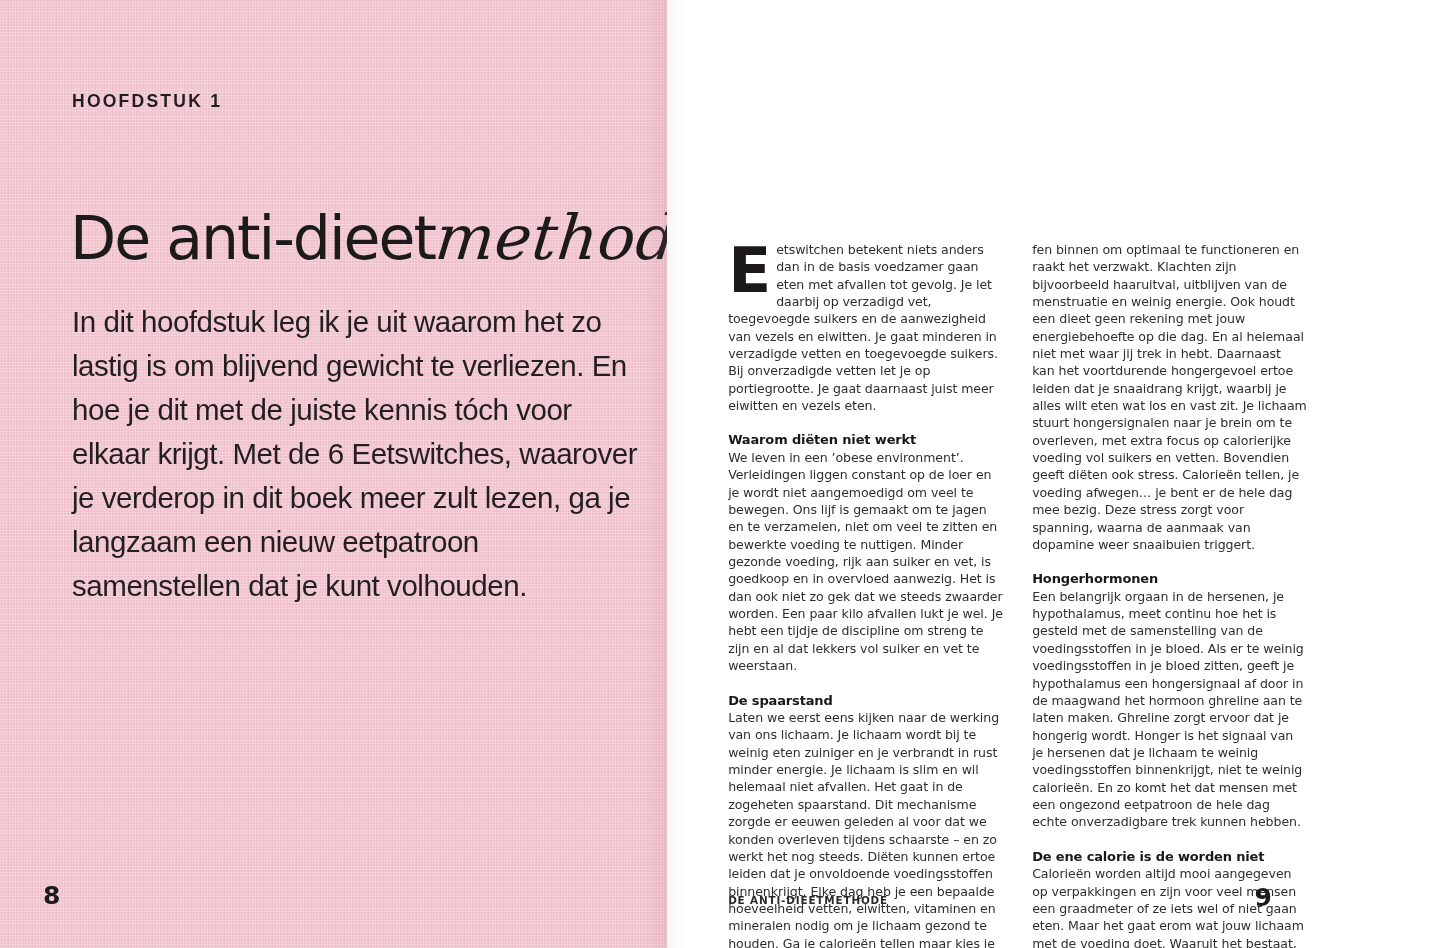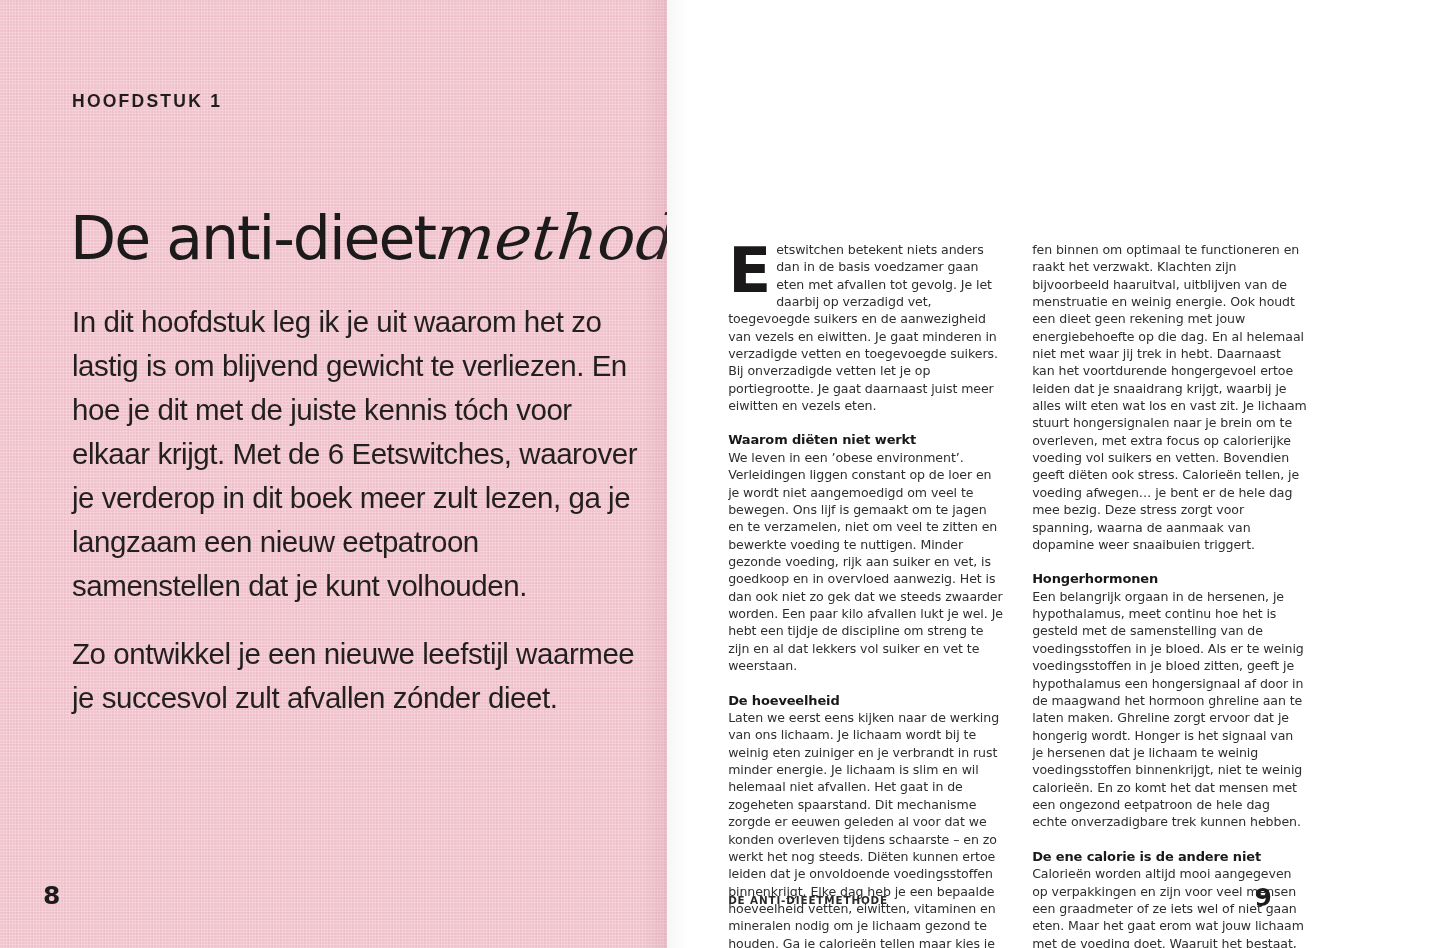--- a/index.html
+++ b/index.html
@@ -209,51 +209,50 @@
   <div class="page-left">
 
     <div class="chapter-kicker">HOOFDSTUK 1</div>
 
     <h1 class="chapter-title">
       <span class="title-main">De anti-dieet</span><span class="title-script">methode</span>
     </h1>
 
     <div class="lede">
       <p>In dit hoofdstuk leg ik je uit waarom het zo lastig is om blijvend gewicht te verliezen. En hoe je dit met de juiste kennis tóch voor elkaar krijgt. Met de 6 Eetswitches, waarover je verderop in dit boek meer zult lezen, ga je langzaam een nieuw eetpatroon samenstellen dat je kunt volhouden.</p>
-      <p>Zo ontwikkel je een nieuwe leefstijl waarmee je succesvol zult afvallen zónder dieet.</p>
     </div>
 
     <div class="folio-left">8</div>
   </div>
 
   <div class="page-right">
 
     <div class="columns">
 
       <div class="col">
 
         <p class="body-p dropcap-para">
           <span class="dropcap">E</span><span>etswitchen betekent niets anders dan in de basis voedzamer gaan eten met afvallen tot gevolg. Je let daarbij op verzadigd vet, toegevoegde suikers en de aanwezigheid van vezels en eiwitten. Je gaat minderen in verzadigde vetten en toegevoegde suikers. Bij onverzadigde vetten let je op portiegrootte. Je gaat daarnaast juist meer eiwitten en vezels eten.</span>
         </p>
 
         <h2 class="subhead">Waarom diëten niet werkt</h2>
         <p class="body-p">We leven in een ’obese environment’. Verleidingen liggen constant op de loer en je wordt niet aangemoedigd om veel te bewegen. Ons lijf is gemaakt om te jagen en te verzamelen, niet om veel te zitten en bewerkte voeding te nuttigen. Minder gezonde voeding, rijk aan suiker en vet, is goedkoop en in overvloed aanwezig. Het is dan ook niet zo gek dat we steeds zwaarder worden. Een paar kilo afvallen lukt je wel. Je hebt een tijdje de discipline om streng te zijn en al dat lekkers vol suiker en vet te weerstaan.</p>
 
-        <h2 class="subhead">De hoeveelheid</h2>
+        <h2 class="subhead">De spaarstand</h2>
         <p class="body-p">Laten we eerst eens kijken naar de werking van ons lichaam. Je lichaam wordt bij te weinig eten zuiniger en je verbrandt in rust minder energie. Je lichaam is slim en wil helemaal niet afvallen. Het gaat in de zogeheten spaarstand. Dit mechanisme zorgde er eeuwen geleden al voor dat we konden overleven tijdens schaarste – en zo werkt het nog steeds. Diëten kunnen ertoe leiden dat je onvoldoende voedingsstoffen binnenkrijgt. Elke dag heb je een bepaalde hoeveelheid vetten, eiwitten, vitaminen en mineralen nodig om je lichaam gezond te houden. Ga je calorieën tellen maar kies je voeding die niet zo voedzaam is, dan krijgt je lichaam niet de juiste stof-</p>
       </div>
 
       <div class="col">
 
         <p class="body-p">fen binnen om optimaal te functioneren en raakt het verzwakt. Klachten zijn bijvoorbeeld haaruitval, uitblijven van de menstruatie en weinig energie. Ook houdt een dieet geen rekening met jouw energiebehoefte op die dag. En al helemaal niet met waar jij trek in hebt. Daarnaast kan het voortdurende hongergevoel ertoe leiden dat je snaaidrang krijgt, waarbij je alles wilt eten wat los en vast zit. Je lichaam stuurt hongersignalen naar je brein om te overleven, met extra focus op calorierijke voeding vol suikers en vetten. Bovendien geeft diëten ook stress. Calorieën tellen, je voeding afwegen… je bent er de hele dag mee bezig. Deze stress zorgt voor spanning, waarna de aanmaak van dopamine weer snaaibuien triggert.</p>
 
         <h2 class="subhead">Hongerhormonen</h2>
         <p class="body-p">Een belangrijk orgaan in de hersenen, je hypothalamus, meet continu hoe het is gesteld met de samenstelling van de voedingsstoffen in je bloed. Als er te weinig voedingsstoffen in je bloed zitten, geeft je hypothalamus een hongersignaal af door in de maagwand het hormoon ghreline aan te laten maken. Ghreline zorgt ervoor dat je hongerig wordt. Honger is het signaal van je hersenen dat je lichaam te weinig voedingsstoffen binnenkrijgt, niet te weinig calorieën. En zo komt het dat mensen met een ongezond eetpatroon de hele dag echte onverzadigbare trek kunnen hebben.</p>
 
-        <h2 class="subhead">De ene calorie is de andere niet</h2>
+        <h2 class="subhead">De ene calorie is de worden niet</h2>
         <p class="body-p">Calorieën worden altijd mooi aangegeven op verpakkingen en zijn voor veel mensen een graadmeter of ze iets wel of niet gaan eten. Maar het gaat erom wat jouw lichaam met de voeding doet. Waaruit het bestaat, wat de</p>
       </div>
     </div>
 
     <div class="runhead">DE ANTI-DIEETMETHODE</div>
 
     <div class="folio-right">9</div>
   </div>
 
 </div>

